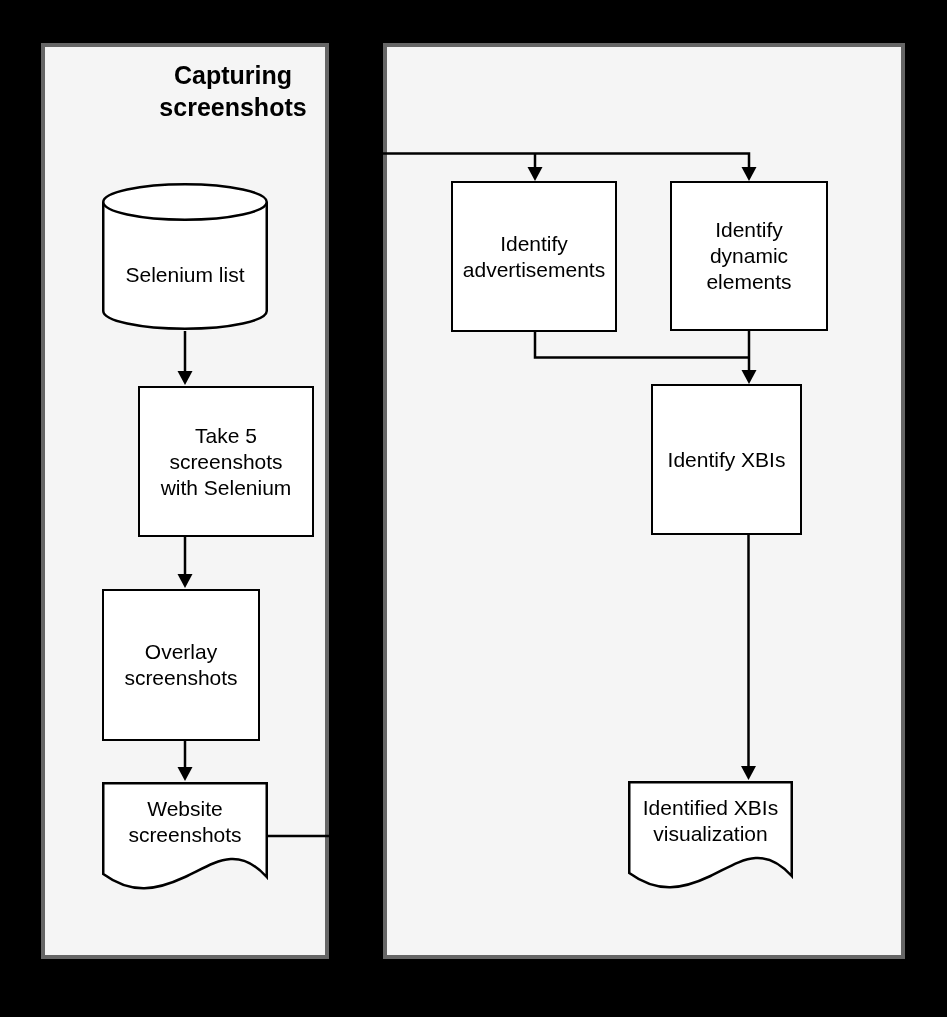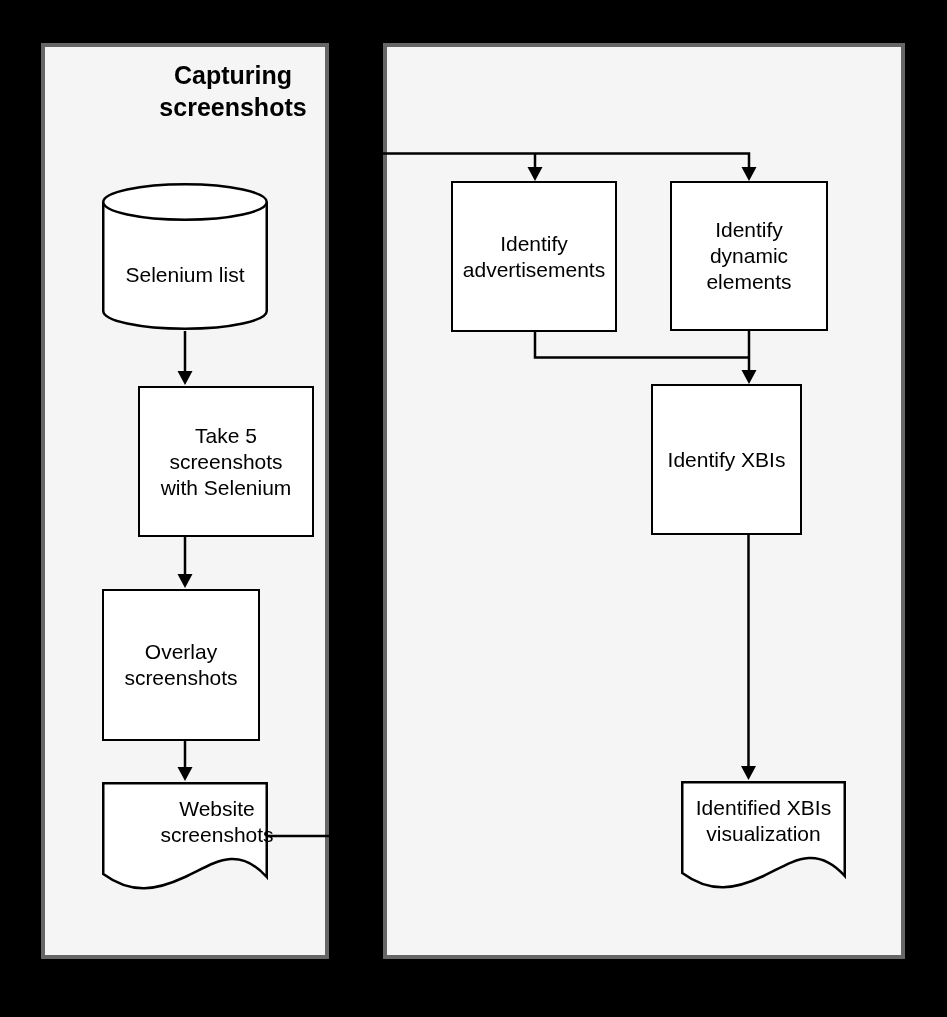--- a/index.html
+++ b/index.html
@@ -84,27 +84,27 @@
   }
   .node.process .node-label { top: 0; height: 100%; }
   .node svg { position: absolute; left: 0; top: 0; display: block; }
 
   
   #node-website-list        { left: 102px; top: 183px; width: 166px; height: 147px; }
   #node-website-list .node-label { top: 37px; height: 110px; }
   #node-take-5-screenshots  { left: 102px; top: 386px; width: 176px; height: 151px; margin-left: 36px; }
   #node-overlay-screenshots { left: 102px; top: 589px; width: 158px; height: 152px; }
   #node-website-screenshots { left: 102px; top: 782px; width: 166px; height: 112px; }
-  #node-website-screenshots .node-label { top: 0; height: 80px; padding-left: 32px; }
+  #node-website-screenshots .node-label { top: 0; height: 80px; }
 
   
   #node-identify-advertisements { left: 451px; top: 181px; width: 166px; height: 151px; }
   #node-identify-dynamic-elements { left: 670px; top: 181px; width: 158px; height: 150px; }
   #node-identify-xbis { left: 651px; top: 384px; width: 151px; height: 151px; }
-  #node-identified-xbis-visualization { left: 681px; top: 781px; width: 165px; height: 112px; }
+  #node-identified-xbis-visualization { left: 628px; top: 781px; width: 165px; height: 112px; }
   #node-identified-xbis-visualization .node-label { top: 0; height: 80px; }
 </style>
 </head>
 <body>
 
 <div id="stage">
 
   <div class="panel" id="panel-capturing"></div>
   <div class="panel" id="panel-identifying"></div>
 

